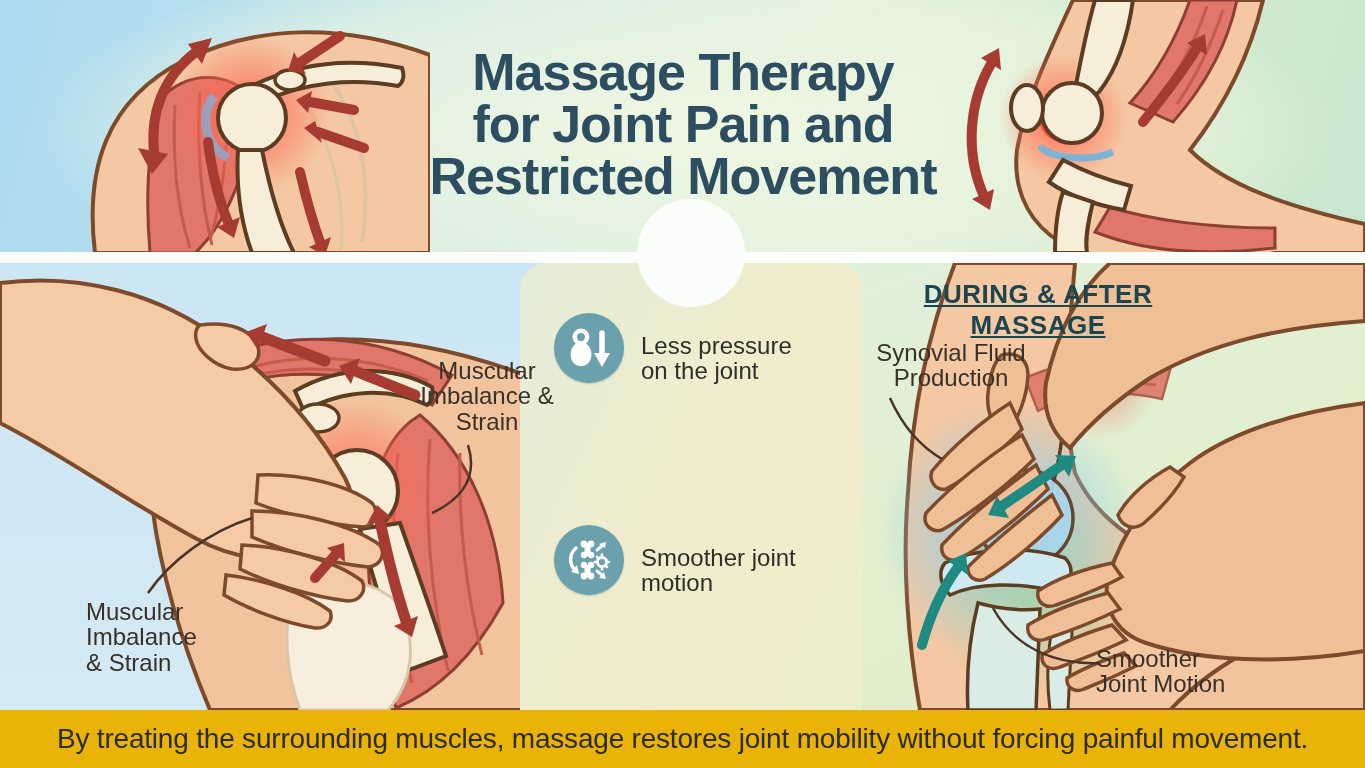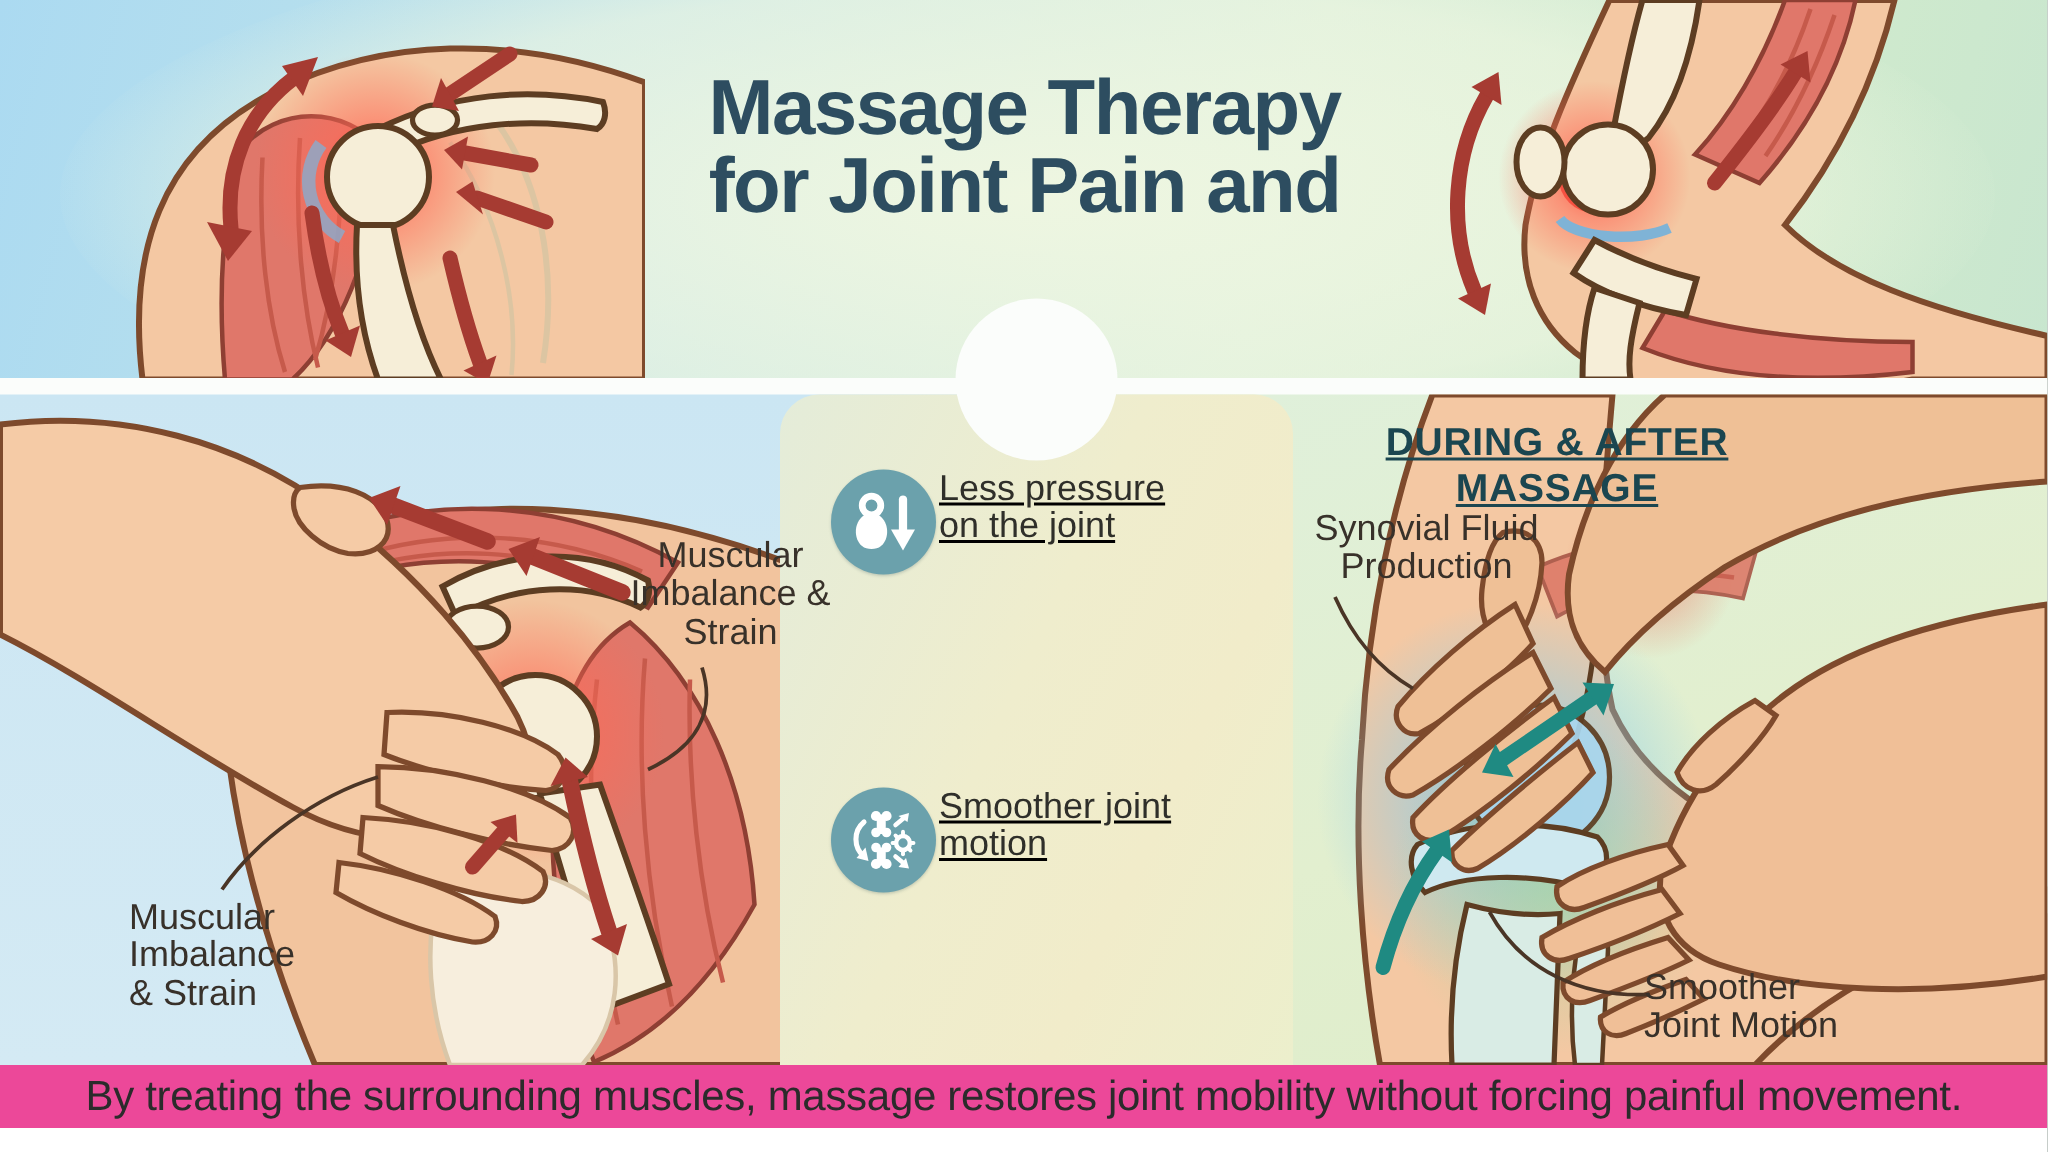--- a/index.html
+++ b/index.html
@@ -40,40 +40,40 @@
   
   .panel-center{
     position:absolute;left:520px;top:0;width:342px;height:447px;
     background:linear-gradient(115deg,#e4ecd9 0%,#efedcd 45%,#f1ecca 70%,#ecefcc 100%);
     border-radius:26px 26px 0 0;
   }
   .panel-center::before{
     content:"";position:absolute;left:50%;top:-64px;width:108px;height:108px;margin-left:-54px;
     border-radius:50%;background:#fbfdfb;
   }
-  .benefit{position:absolute;left:34px;display:flex;align-items:flex-start;gap:2px;text-decoration:underline;}
+  .benefit{position:absolute;left:34px;display:flex;align-items:flex-end;gap:17px;}
   .benefit-icon{
     width:70px;height:70px;border-radius:50%;background:#6ba1ac;flex:0 0 70px;
     display:flex;align-items:center;justify-content:center;
     box-shadow:0 1px 2px rgba(60,90,95,.25);
   }
   .benefit-text{font-size:24px;line-height:1.05;color:#2f2f2a;font-weight:500;}
   .b1{top:50px;}  .b1 .benefit-text{width:170px;}
   .b2{top:152px;} .b2 .benefit-text{width:235px;}
   .b3{top:262px;} .b3 .benefit-text{width:180px;}
   .b4{top:357px;} .b4 .benefit-text{width:200px;}
   
   .callout{position:absolute;font-size:24px;line-height:1.06;color:#38312a;font-weight:500;z-index:6;}
   .lab-before-top{left:412px;top:95px;width:150px;text-align:center;}
   .lab-before-bottom{left:86px;top:336px;width:130px;}
   .lab-after-top{left:862px;top:77px;width:178px;text-align:center;}
   .lab-after-bottom{left:1096px;top:383px;width:148px;}
   
   .footer{
-    position:absolute;left:0;top:710px;width:1365px;height:42px;background:#ec4899;
+    position:absolute;left:0;top:710px;width:1365px;height:58px;background:#eab308;
     display:flex;align-items:center;justify-content:center;
   }
   .footer-text{font-size:28px;color:#2b2b2b;font-weight:500;letter-spacing:-.2px;}
 </style>
 </head>
 <body>
 
 <div class="stage">
 
   <div class="banner">
@@ -141,20 +141,21 @@
         <polygon points="54,48 56,70 36,58" stroke="none"></polygon>
         <polygon points="45,210 49,189 27,199" stroke="none"></polygon>
         <path d="M198,122 C222,92 240,68 252,48" fill="none" stroke-width="10" stroke-linecap="round"></path>
         <polygon points="260,34 262,55 242,43" stroke="none"></polygon>
       </g>
     </svg>
 
     <div class="title">
       <span>Massage Therapy</span>
       <span>for Joint Pain and</span>
+      <span>Restricted Movement</span>
     </div>
   </div>
 
   <div class="divider"></div>
 
   <div class="main">
     <div class="bg-before"></div>
     <div class="bg-after"></div>
 
     <svg class="svg-before" width="545" height="447" viewBox="0 0 545 447">

